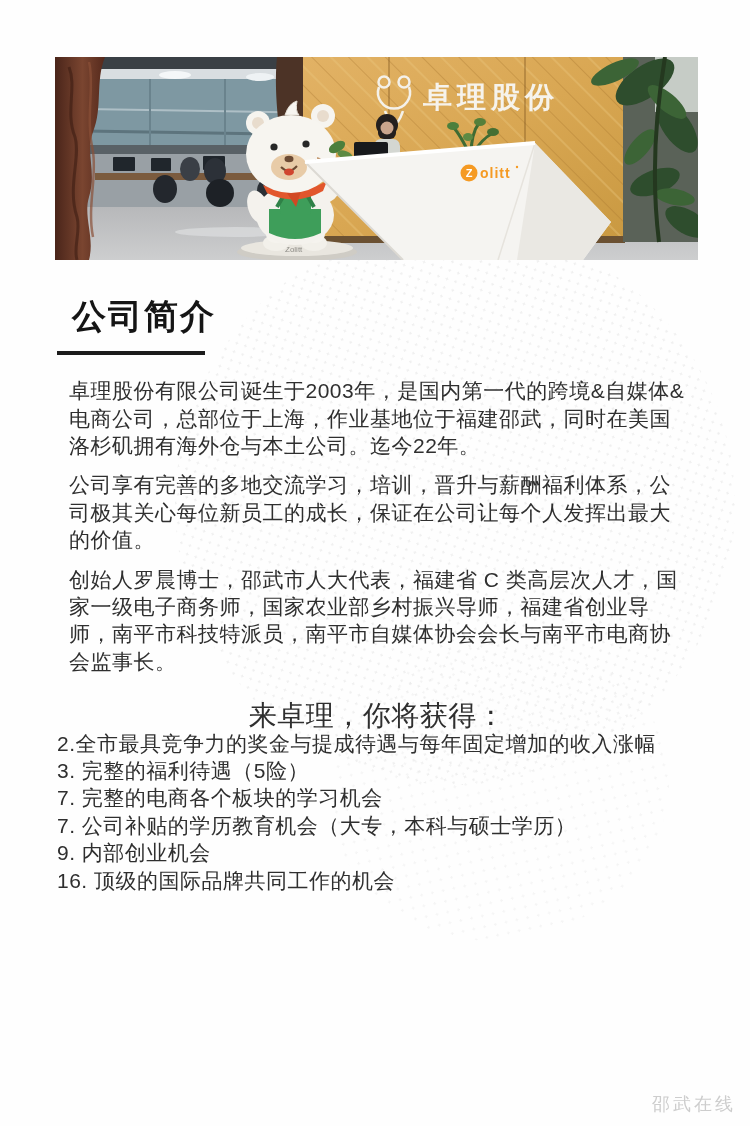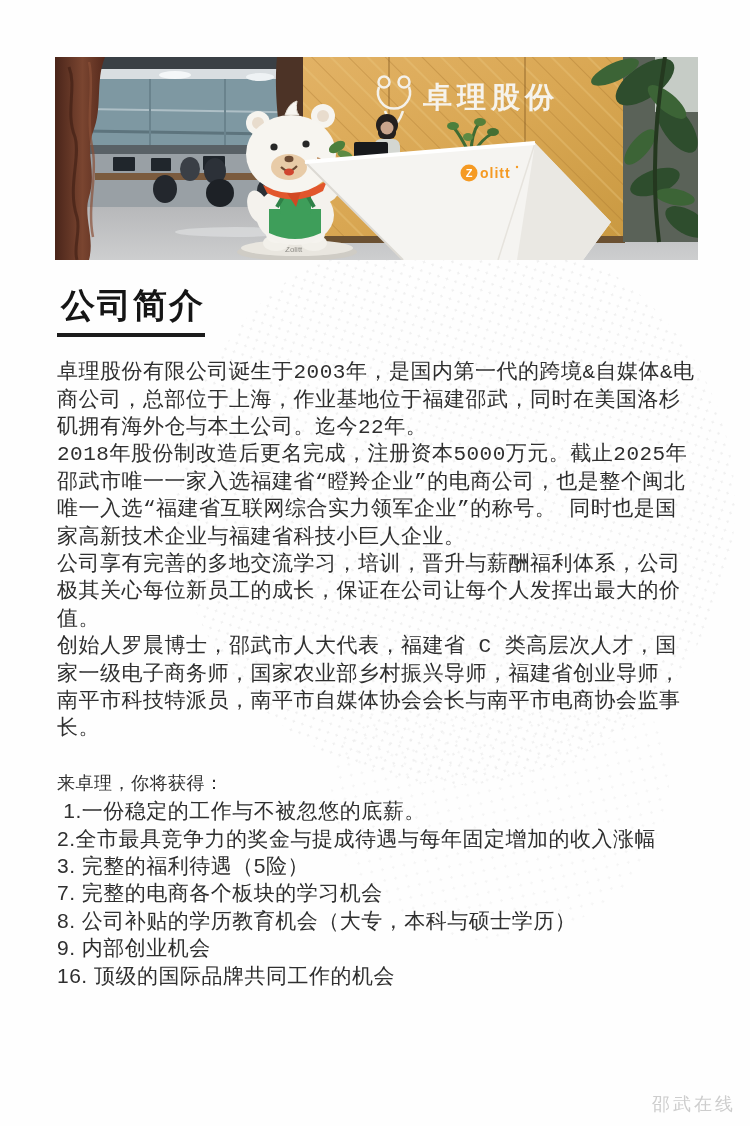--- a/index.html
+++ b/index.html
@@ -20,25 +20,25 @@
     border-radius:50%;
     background-image:radial-gradient(circle,#e0e0e0 1px,rgba(255,255,255,0) 1.4px);
     background-size:11px 11px;
     transform:rotate(-12deg);
     opacity:.3;
   }
 
   .photo{position:absolute;left:55px;top:57px;width:643px;height:203px;display:block;}
 
   .content{position:absolute;left:57px;top:282px;width:640px;color:#2f2f2f;}
-  .title{margin:4px;font-size:34px;font-weight:700;color:#151515;letter-spacing:2px;line-height:1.15;}
+  .title{margin:15px;font-size:34px;font-weight:700;color:#151515;letter-spacing:2px;line-height:1.15;}
   .title-underline{width:148px;height:4px;background:#1c1c1c;margin-top:8px;}
   .paras{margin-top:22px;}
-  .para{margin:0;font-size:21px;line-height:27.4px;letter-spacing:.5px;white-space:pre-wrap;font-family:Liberation Mono, monospace;}
-  .list-intro{margin-top:27px;font-size:18px;line-height:27.4px;letter-spacing:.5px;}
+  .para{margin:12px;font-size:21px;line-height:27.4px;letter-spacing:.5px;white-space:pre-wrap;}
+  .list-intro{margin-top:27px;font-size:28px;line-height:27.4px;letter-spacing:.5px;text-align:center;}
   .benefit{font-size:21px;line-height:27.4px;letter-spacing:.5px;white-space:pre-wrap;}
 
   .watermark{
     position:absolute;right:14px;top:1092px;
     font-size:18px;color:#cdcdcd;letter-spacing:3px;
   }
 </style>
 </head>
 <body>
 
@@ -232,32 +232,30 @@
     <path d="M14,10 C22,30 10,55 20,80 C26,100 12,130 22,160 C26,175 18,190 22,203" stroke="#3c1d13" stroke-width="3" fill="none" opacity=".6"></path>
     <path d="M34,5 C40,28 30,60 38,95 C42,120 32,150 38,180" stroke="#8a5038" stroke-width="2.5" fill="none" opacity=".7"></path>
   </svg>
 
   <div class="content">
     <h1 class="title">公司简介</h1>
     <div class="title-underline"></div>
 
     <div class="paras">
       <p class="para">卓理股份有限公司诞生于2003年，是国内第一代的跨境&amp;自媒体&amp;电商公司，总部位于上海，作业基地位于福建邵武，同时在美国洛杉矶拥有海外仓与本土公司。迄今22年。</p>
-      <p class="para">2018年股份制改造后更名完成，注册资本5000万元。截止2025年邵武市唯一一家入选福建省“瞪羚企业”的电商公司，也是整个闽北唯一入选“福建省互联网综合实力领军企业”的称号。 同时也是国家高新技术企业与福建省科技小巨人企业。</p>
       <p class="para">公司享有完善的多地交流学习，培训，晋升与薪酬福利体系，公司极其关心每位新员工的成长，保证在公司让每个人发挥出最大的价值。</p>
       <p class="para">创始人罗晨博士，邵武市人大代表，福建省 C 类高层次人才，国家一级电子商务师，国家农业部乡村振兴导师，福建省创业导师，南平市科技特派员，南平市自媒体协会会长与南平市电商协会监事长。</p>
     </div>
 
     <div class="list-intro">来卓理，你将获得：</div>
     <div>
-      <div class="benefit"> 1.一份稳定的工作与不被忽悠的底薪。</div>
       <div class="benefit">2.全市最具竞争力的奖金与提成待遇与每年固定增加的收入涨幅</div>
       <div class="benefit">3. 完整的福利待遇（5险）</div>
       <div class="benefit">7. 完整的电商各个板块的学习机会</div>
-      <div class="benefit">8. 公司补贴的学历教育机会（大专，本科与硕士学历）</div>
+      <div class="benefit">7. 公司补贴的学历教育机会（大专，本科与硕士学历）</div>
       <div class="benefit">9. 内部创业机会</div>
       <div class="benefit">16. 顶级的国际品牌共同工作的机会</div>
     </div>
   </div>
 
   <div class="watermark">邵武在线</div>
 
 </div>
 
 </body></html>

